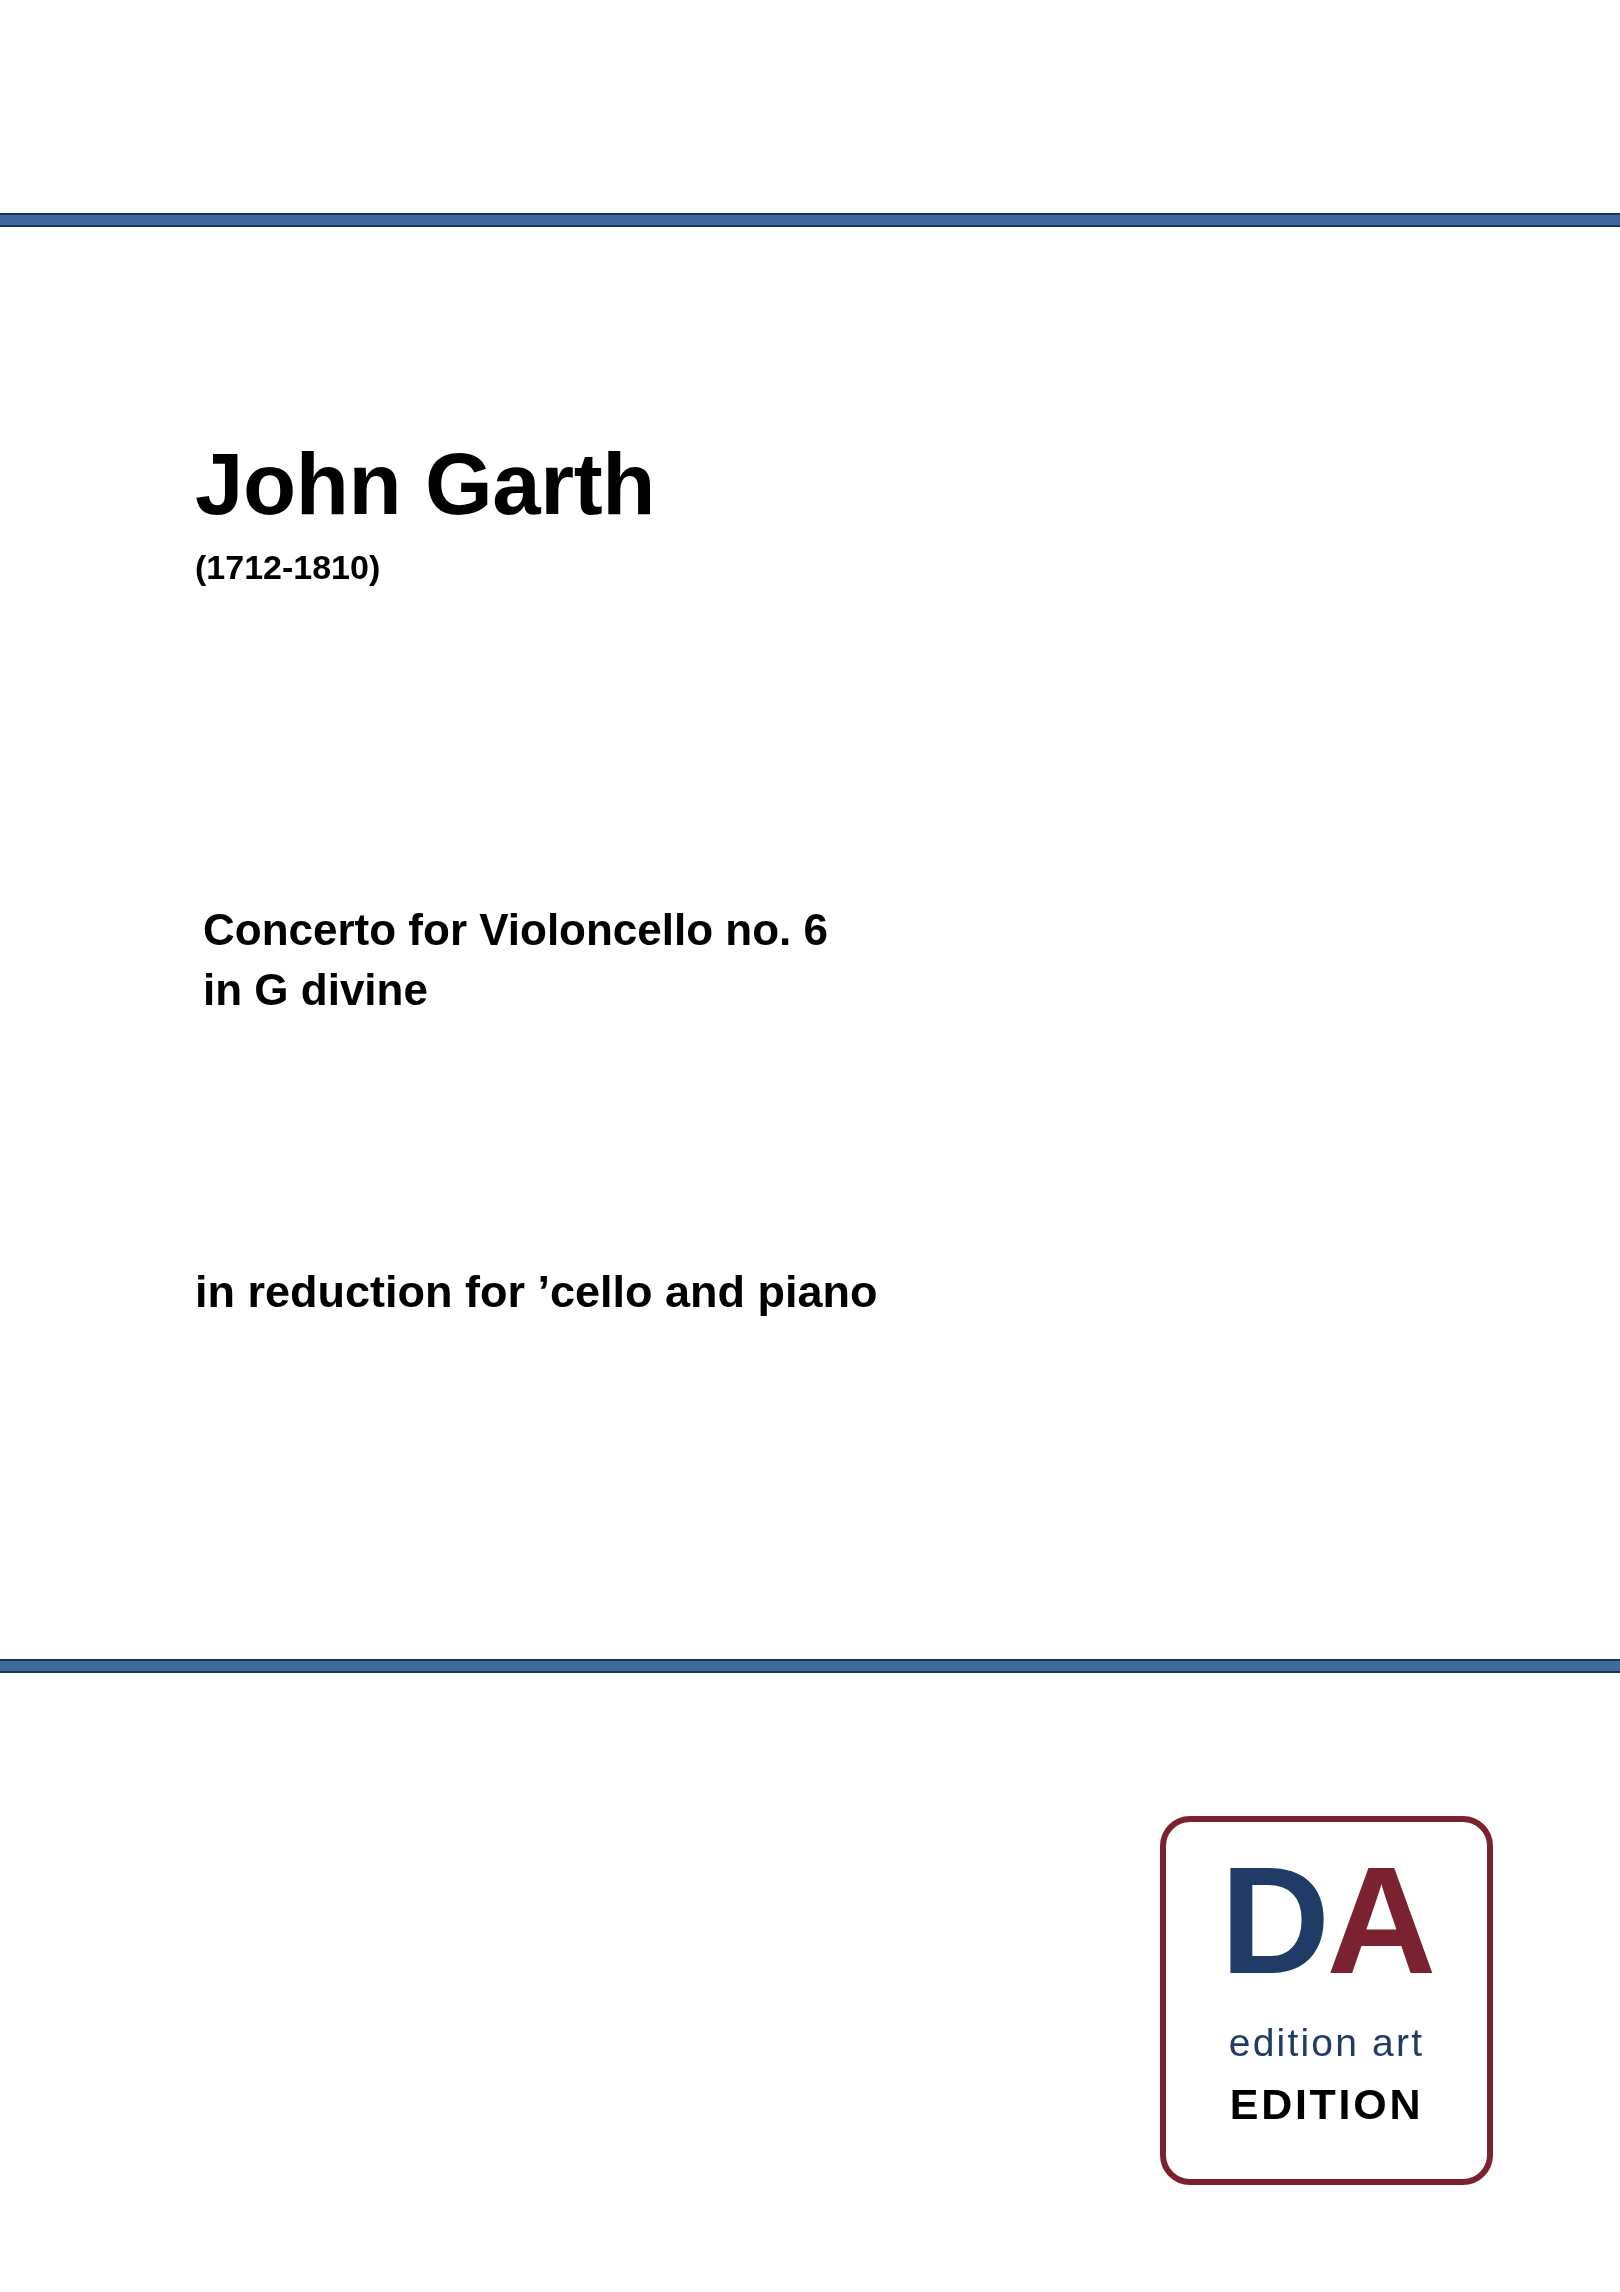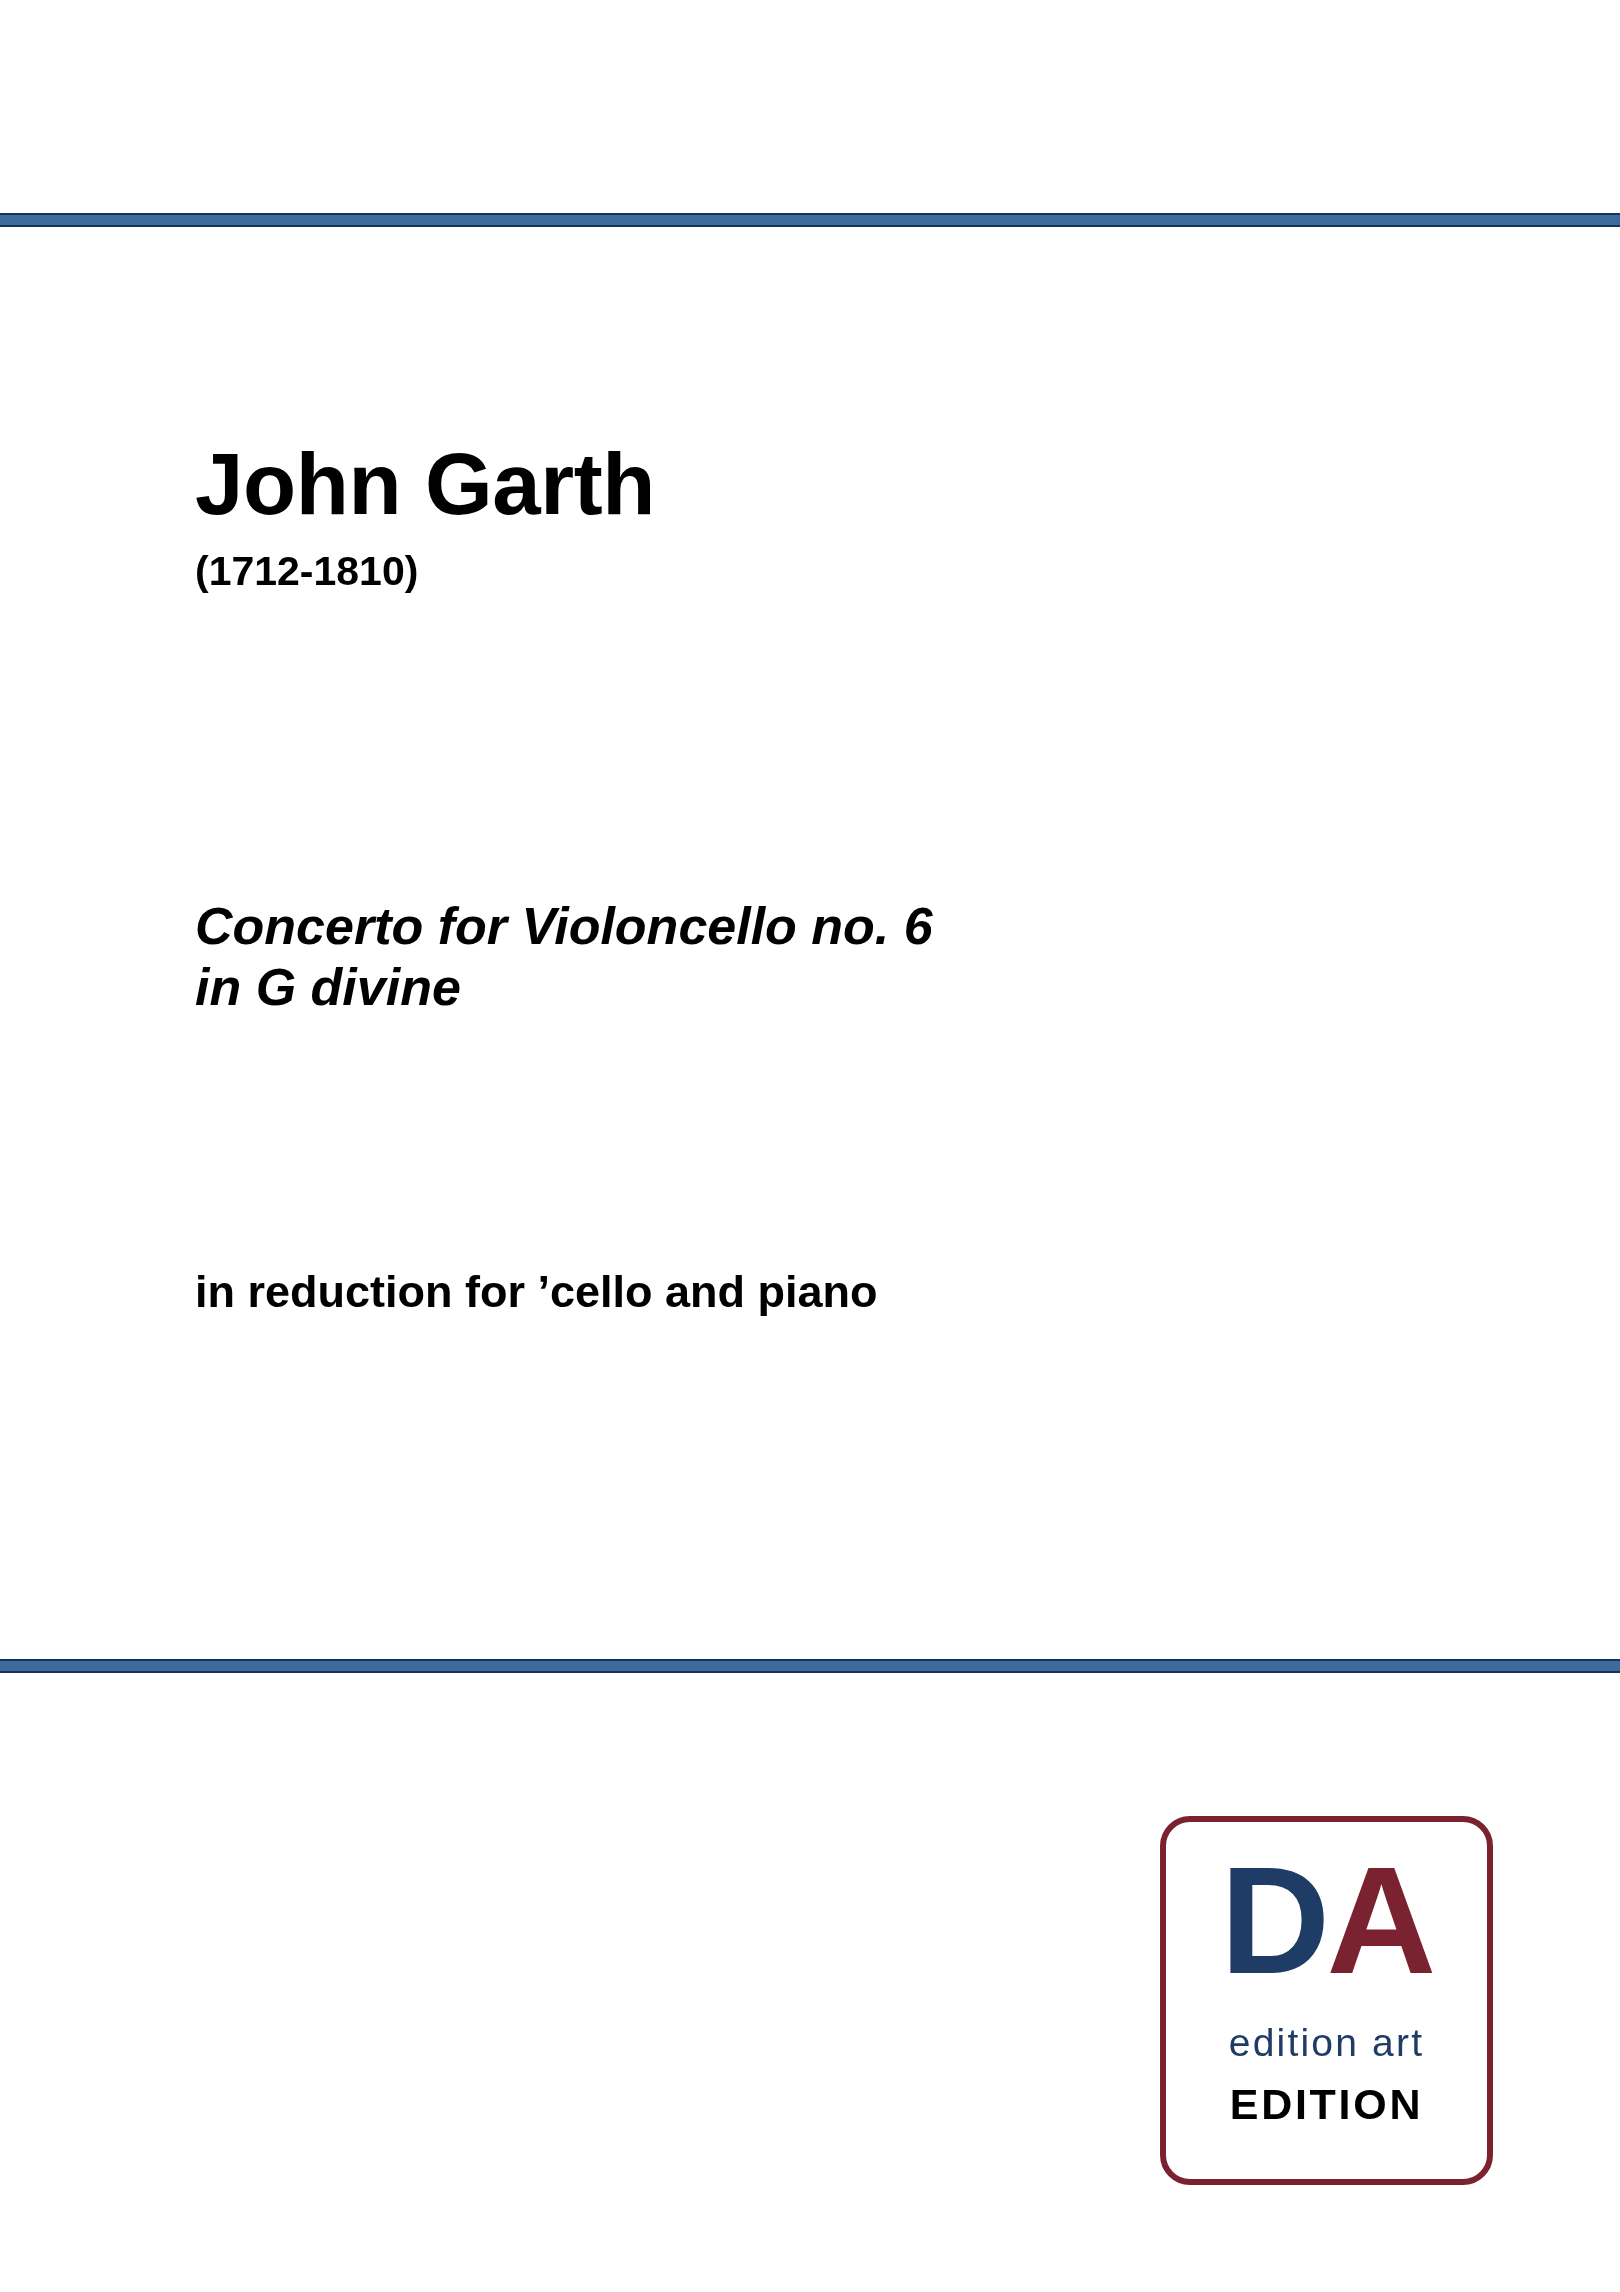--- a/index.html
+++ b/index.html
@@ -49,38 +49,37 @@
     width: 1164px;
   }
   .composer {
     font-size: 87px;
     font-weight: bold;
     line-height: 1.08;
     letter-spacing: -0.4px;
     margin: 0;
   }
   .dates {
-    font-size: 41px;
+    font-size: 34px;
     font-weight: bold;
     line-height: 1.2;
     margin: 16px 0 0 0;
   }
 
   .work-block {
     position: absolute;
     left: 195px;
     top: 896px;
     width: 1209px;
   }
   .work-title {
-    font-size: 52px;
+    font-size: 44px;
     font-weight: bold;
     line-height: 1.18;
-    margin: 0;
-    font-style: italic;
+    margin: 8px;
   }
 
   .arrangement-block {
     position: absolute;
     left: 195px;
     top: 1265px;
     width: 1209px;
   }
   .arrangement {
     font-size: 45px;

